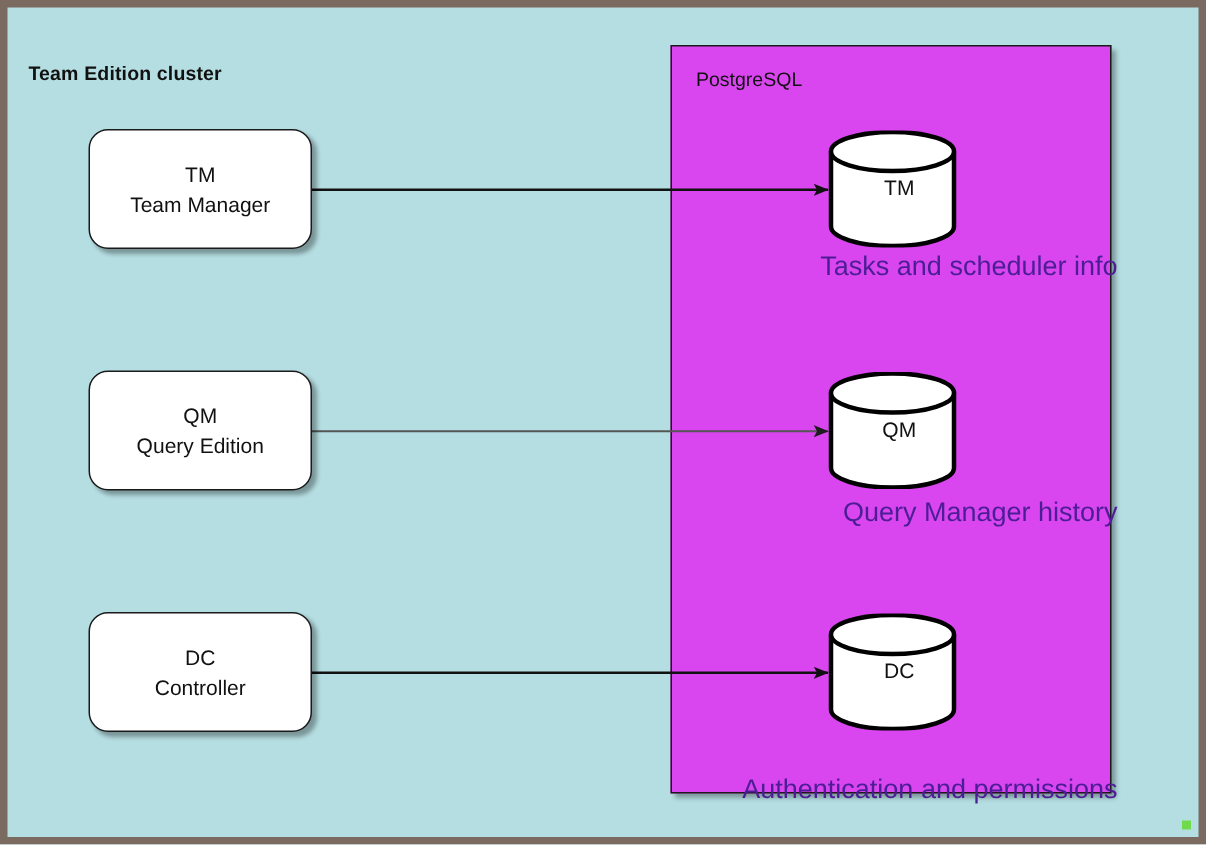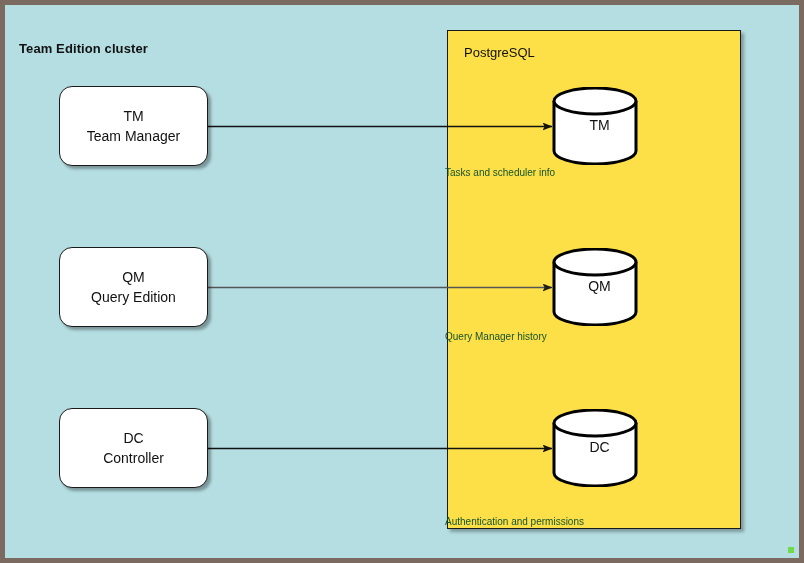--- a/index.html
+++ b/index.html
@@ -30,21 +30,21 @@
     margin-top: 24px;
   }
 
   
   .pg-box {
     position: absolute;
     left: 442px;
     top: 25px;
     width: 294px;
     height: 499px;
-    background: #fde047;
+    background: #d946ef;
     border: 1.5px solid #1a1a1a;
     box-shadow: 3px 3px 3px rgba(0,0,0,0.30);
     box-sizing: border-box;
   }
   .pg-label {
     position: absolute;
     left: 16px;
     top: 14px;
     font-size: 13px;
     color: #111111;
@@ -104,23 +104,23 @@
     top: 30px;
     text-align: center;
     font-size: 14px;
     color: #111111;
     padding-left: 9px;
     box-sizing: border-box;
   }
   .db-caption {
     position: absolute;
     width: 300px;
-    text-align: left;
-    font-size: 10px;
-    color: #14532d;
+    text-align: right;
+    font-size: 18px;
+    color: #4c1d95;
     left: 440px;
   }
   #cap-0 { top: 162px; }
   #cap-1 { top: 326px; }
   #cap-2 { top: 511px; }
 
   .corner-speck {
     position: absolute;
     right: 5px;
     bottom: 5px;

